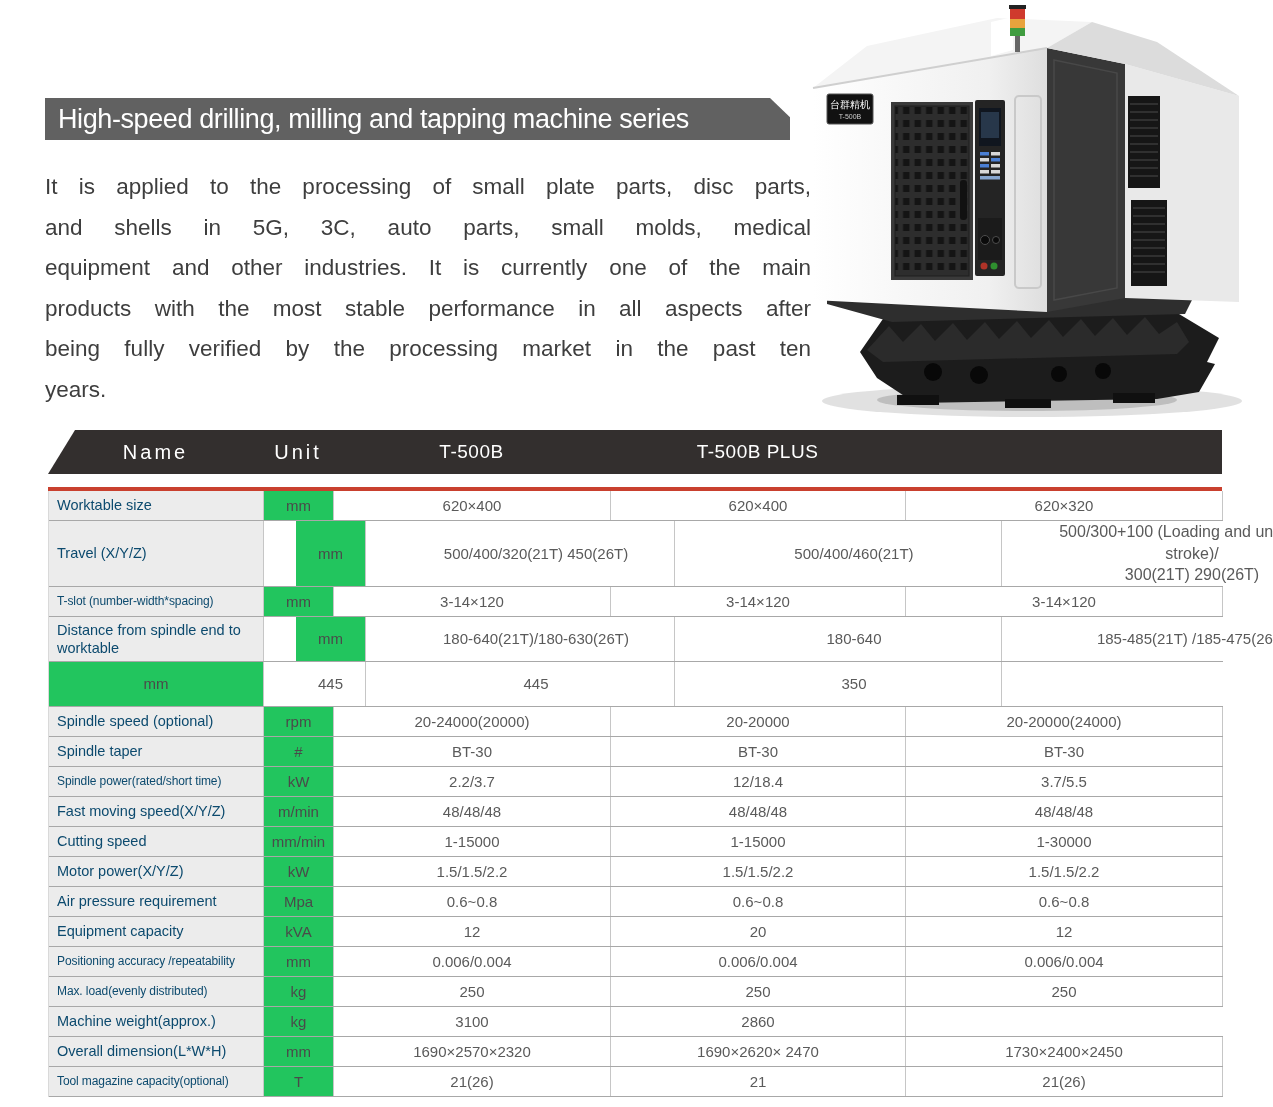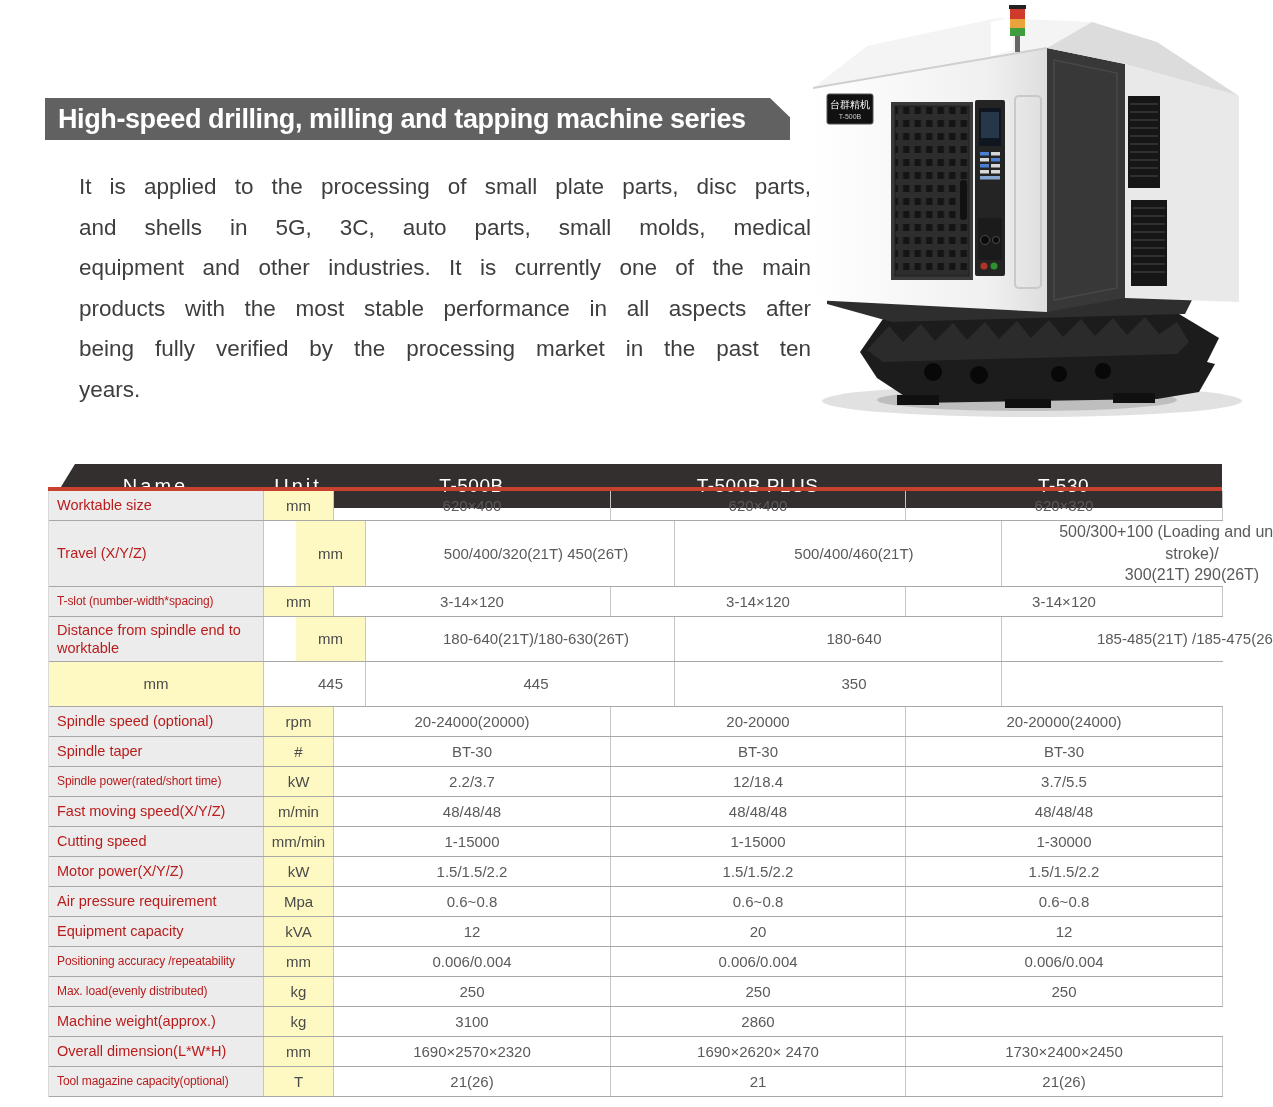--- a/index.html
+++ b/index.html
@@ -3,48 +3,48 @@
 <meta charset="utf-8">
 <style>
   html,body{margin:0;padding:0;background:#fff;}
   .page{position:relative;width:1273px;height:1107px;background:#fff;overflow:hidden;
         font-family:"Liberation Sans","DejaVu Sans",sans-serif;}
 
   
   .banner{position:absolute;left:45px;top:98px;width:745px;height:42px;background:#616161;
           clip-path:polygon(0 0, calc(100% - 20px) 0, 100% 46%, 100% 100%, 0 100%);
           display:flex;align-items:center;}
-  .banner .banner-text{color:#fff;font-weight:bold;font-size:27px;letter-spacing:-0.4px;
+  .banner .banner-text{color:#fff;font-weight:normal;font-size:27px;letter-spacing:-0.4px;
           padding-left:13px;white-space:nowrap;}
 
   
   .intro{position:absolute;left:45px;top:167px;width:766px;color:#3e3e3e;font-size:22.5px;}
-  .intro-line{line-height:40.5px;text-align:justify;text-align-last:justify;margin-left:34px;}
+  .intro-line{line-height:40.5px;text-align:justify;text-align-last:justify;}
   .intro-line.last{text-align-last:left;}
 
   
   .machine{position:absolute;left:797px;top:0;width:450px;height:432px;}
 
   
-  .spec-header{position:absolute;left:48px;top:464px;width:1174px;height:44px;background:#332f2e;
+  .spec-header{position:absolute;left:48px;top:430px;width:1174px;height:44px;background:#332f2e;
                clip-path:polygon(27px 0,100% 0,100% 100%,0 100%);
                display:grid;grid-template-columns:215px 70px 277px 295px 317px;align-items:center;}
   .th{text-align:center;color:#fff;font-size:20px;letter-spacing:3px;white-space:nowrap;}
   .th.model{font-size:19px;letter-spacing:0.5px;}
   .red-line{position:absolute;left:48px;top:487px;width:1174px;height:4px;background:#c9402e;}
   .tbody{position:absolute;left:48px;top:491px;width:1174px;border-left:1px solid #d9d9d9;}
   .row{display:grid;grid-template-columns:215px 70px 277px 295px 317px;min-height:29px;
        border-bottom:1px solid #a8a8a8;}
   .row.tall{min-height:44px;gap:32px;}
   .cell{display:flex;align-items:center;justify-content:center;box-sizing:border-box;
         border-right:1px solid #c6c6c6;font-size:15px;}
   .cell.name{background:#ececec;justify-content:flex-start;padding:2px 6px 2px 8px;
-        font-size:14.5px;color:#b91c1c;line-height:1.25;}
+        font-size:14.5px;color:#0c4a6e;line-height:1.25;}
   .cell.name.cond{font-size:12px;letter-spacing:-0.1px;white-space:nowrap;}
-  .cell.unit{background:#fef9c3;color:#4a4a4a;}
+  .cell.unit{background:#22c55e;color:#4a4a4a;}
   .cell.val{color:#5a5a5a;}
   .cell.val.multiline{white-space:pre-line;font-size:16px;line-height:1.35;text-align:center;}
 </style>
 </head>
 <body>
 
 <div class="page">
 
   <div class="banner">
     <span class="banner-text">High-speed drilling, milling and tapping machine series</span>
@@ -161,21 +161,20 @@
 
       <rect x="218" y="96" width="26" height="192" rx="4" fill="none" stroke="#c9c9c9" stroke-width="2"></rect>
     </svg>
   </div>
 
   <div class="spec-header" id="thead">
       <div class="th">Name</div>
       <div class="th">Unit</div>
       <div class="th model">T-500B</div>
       <div class="th model">T-500B PLUS</div>
-      <div class="th model">T-530</div>
     </div>
   <div class="red-line"></div>
 
   <div class="tbody" id="tbody">
       <div class="row">
         <div class="cell name">Worktable size</div>
         <div class="cell unit">mm</div>
         <div class="cell val">620×400</div>
         <div class="cell val">620×400</div>
         <div class="cell val">620×320</div>

